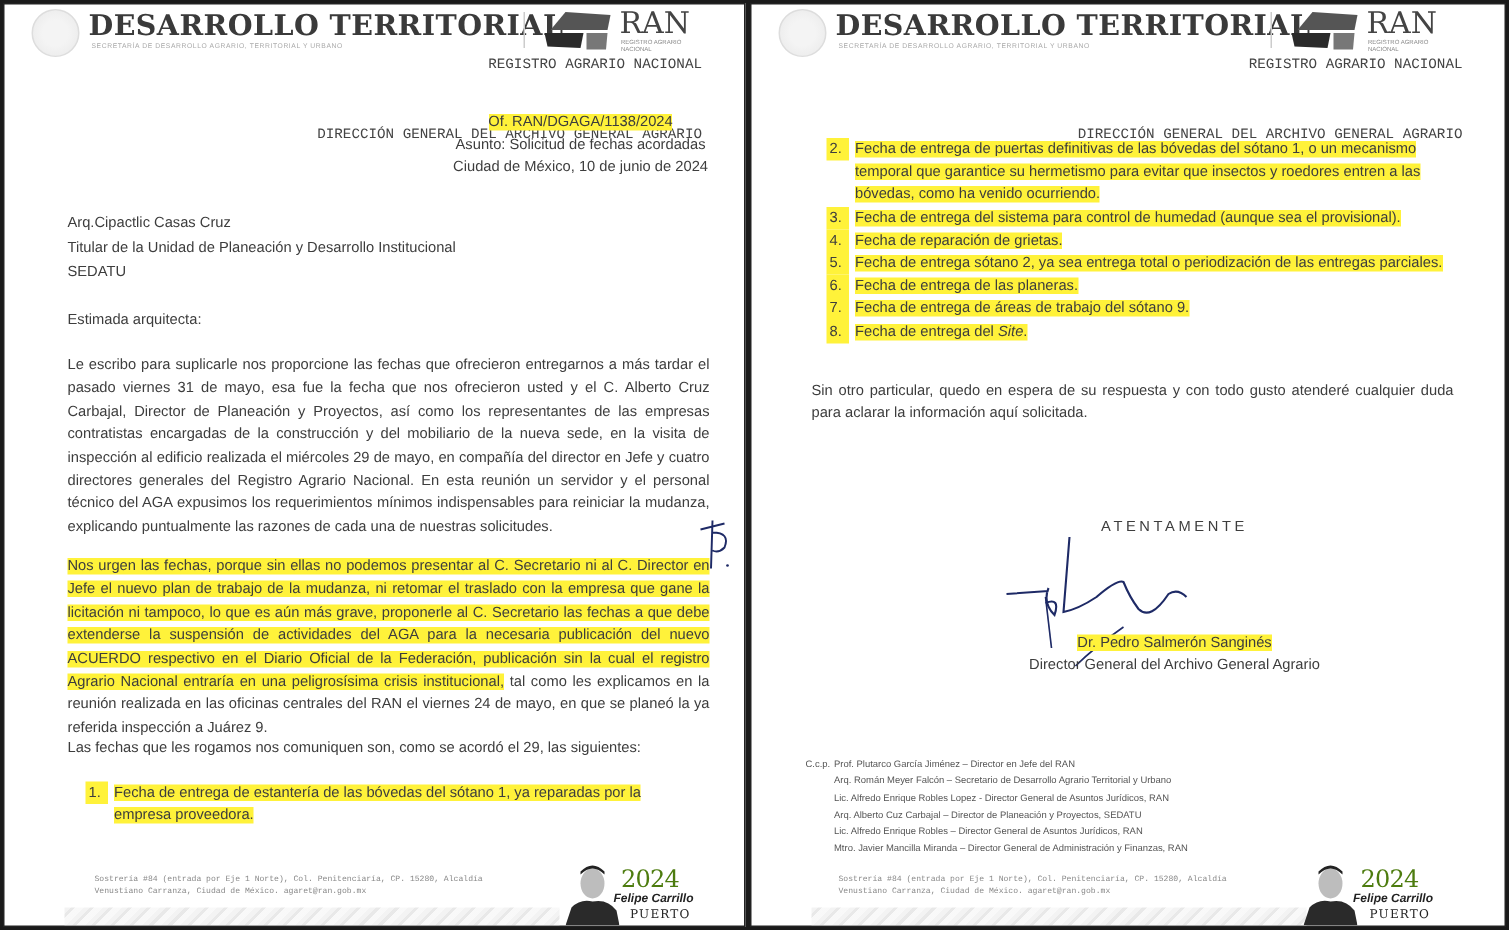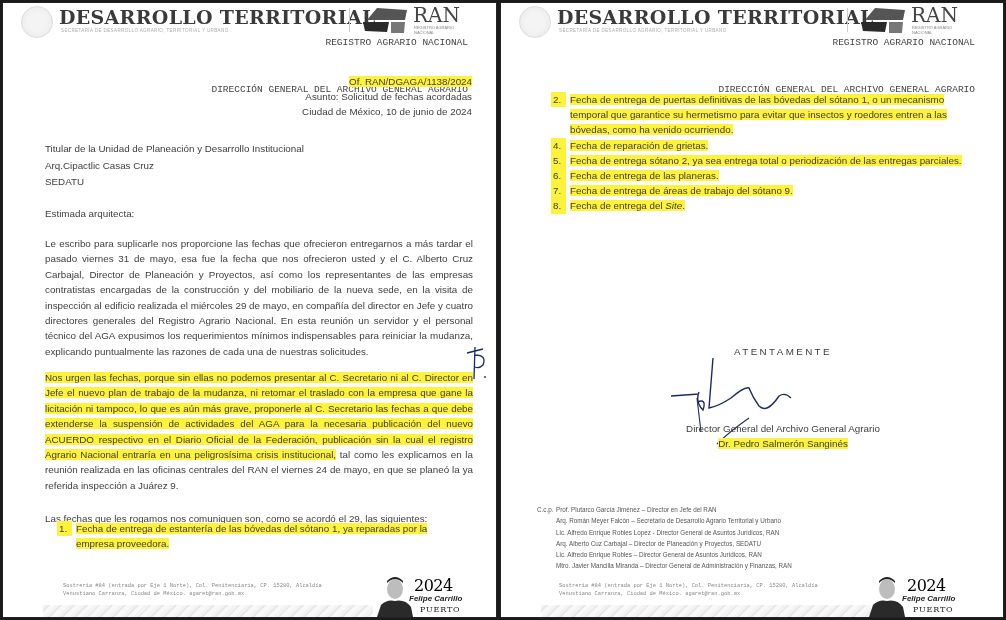--- a/index.html
+++ b/index.html
@@ -31,36 +31,36 @@
   }
   .ran-sub { position: absolute; left: 411px; top: 23px; font-size: 4px; color: #888; line-height: 4.5px; width: 50px; }
   .hdr-org {
     position: absolute; right: 28px; font-family: "Liberation Mono", monospace; font-size: 9.5px; color: #444; white-space: nowrap;
   }
   .org1 { top: 34px; margin-left: 12px; }
   .org2 { top: 45px; margin-top: 36px; }
 
   .hl { background: #fff23a; }
   .txt { position: absolute; font-size: 9.8px; line-height: 15.2px; color: #3d3d3d; }
-  .right-align { text-align: right; margin-left: 32px; }
+  .right-align { text-align: center; margin-left: 32px; }
   .justify { text-align: justify; }
 
   .footer-addr {
     position: absolute; left: 60px; top: 579px; font-family: "Liberation Mono", monospace;
     font-size: 5.4px; line-height: 8px; color: #888; white-space: nowrap;
   }
   .footer-band {
     position: absolute; left: 40px; bottom: 0; width: 330px; height: 12px;
     background: repeating-linear-gradient(135deg, #f0f0f0 0 3px, #e3e3e3 3px 5px, #f7f7f7 5px 9px);
     opacity: 0.8;
   }
   .portrait {
     position: absolute; width: 36px; height: 44px; bottom: 0;
   }
-  .y2024 { position: absolute; font-family: "DejaVu Serif", serif; font-size: 16px; color: #000000; letter-spacing: -0.5px; }
+  .y2024 { position: absolute; font-family: "DejaVu Serif", serif; font-size: 16px; color: #4d7c0f; letter-spacing: -0.5px; }
   .felipe { position: absolute; font-family: Liberation Sans, sans-serif; font-style: italic; font-weight: bold; font-size: 8px; color: #222; white-space: nowrap; }
   .puerto { position: absolute; font-family: "DejaVu Serif", serif; font-size: 8px; color: #222; letter-spacing: 0.8px; }
 
   ol.reqs { list-style: none; }
   ol.reqs li { position: relative; padding-left: 17px; }
   ol.reqs li .num { position: absolute; left: 0; top: 0; }
 
   .ccp { position: absolute; font-size: 6.3px; line-height: 11.3px; color: #555; white-space: nowrap; }
   .sig-svg { position: absolute; }
 </style>
@@ -85,39 +85,39 @@
   <div class="hdr-org org1">REGISTRO AGRARIO NACIONAL</div>
   <div class="hdr-org org2">DIRECCIÓN GENERAL DEL ARCHIVO GENERAL AGRARIO</div>
 
   <div class="txt right-align" style="right:24px; top:71px;">
     <div><span class="hl">Of. RAN/DGAGA/1138/2024</span></div>
     <div>Asunto: Solicitud de fechas acordadas</div>
     <div>Ciudad de México, 10 de junio de 2024</div>
   </div>
 
   <div class="txt" style="left:42px; top:138px;">
+    <div style="line-height:16.5px">Arq.Cipactlic Casas Cruz</div>
     <div style="line-height:16.5px">Titular de la Unidad de Planeación y Desarrollo Institucional</div>
-    <div style="line-height:16.5px">Arq.Cipactlic Casas Cruz</div>
     <div style="line-height:16.5px">SEDATU</div>
   </div>
 
   <div class="txt" style="left:42px; top:203px;">Estimada arquitecta:</div>
 
   <div class="txt justify" style="left:42px; top:233px; width:428px; line-height:15.4px;">Le escribo para suplicarle nos proporcione las fechas que ofrecieron entregarnos a más tardar el pasado viernes 31 de mayo, esa fue la fecha que nos ofrecieron usted y el C. Alberto Cruz Carbajal, Director de Planeación y Proyectos, así como los representantes de las empresas contratistas encargadas de la construcción y del mobiliario de la nueva sede, en la visita de inspección al edificio realizada el miércoles 29 de mayo, en compañía del director en Jefe y cuatro directores generales del Registro Agrario Nacional. En esta reunión un servidor y el personal técnico del AGA expusimos los requerimientos mínimos indispensables para reiniciar la mudanza, explicando puntualmente las razones de cada una de nuestras solicitudes.</div>
 
   <svg class="sig-svg" style="left:462px; top:336px;" width="26" height="44" viewBox="0 0 26 44">
     <path d="M2 14 L18 10 M10 8 L9 40 M10 16 Q22 16 18 26 Q14 30 10 28" stroke="#1e2a66" stroke-width="1.3" fill="none"></path>
     <circle cx="20" cy="38" r="0.9" fill="#1e2a66"></circle>
   </svg>
 
   <div class="txt justify" style="left:42px; top:367px; width:428px; line-height:15.4px;">
     <span class="hl">Nos urgen las fechas, porque sin ellas no podemos presentar al C. Secretario ni al C. Director en Jefe el nuevo plan de trabajo de la mudanza, ni retomar el traslado con la empresa que gane la licitación ni tampoco, lo que es aún más grave, proponerle al C. Secretario las fechas a que debe extenderse la suspensión de actividades del AGA para la necesaria publicación del nuevo ACUERDO respectivo en el Diario Oficial de la Federación, publicación sin la cual el registro Agrario Nacional entraría en una peligrosísima crisis institucional,</span><span> tal como les explicamos en la reunión realizada en las oficinas centrales del RAN el viernes 24 de mayo, en que se planeó la ya referida inspección a Juárez 9.</span>
   </div>
 
-  <div class="txt" style="left:42px; top:508px;">Las fechas que les rogamos nos comuniquen son, como se acordó el 29, las siguientes:</div>
+  <div class="txt" style="left:42px; top:488px;">Las fechas que les rogamos nos comuniquen son, como se acordó el 29, las siguientes:</div>
 
   <ol class="reqs txt" style="left:56px; top:518px; width:390px;">
     <li>
       <span class="num hl" style="padding:0 5px 0 2px; left:-2px;">1.</span>
       <span class="hl">Fecha de entrega de estantería de las bóvedas del sótano 1, ya reparadas por la empresa proveedora.</span>
     </li>
   </ol>
 
   <div class="footer-addr">
     <div>Sostrería #84 (entrada por Eje 1 Norte), Col. Penitenciaría, CP. 15280, Alcaldía</div>
@@ -152,20 +152,21 @@
   <div class="hdr-org org1">REGISTRO AGRARIO NACIONAL</div>
   <div class="hdr-org org2">DIRECCIÓN GENERAL DEL ARCHIVO GENERAL AGRARIO</div>
 
   <ol class="reqs txt" style="left:52px; top:89px; width:420px;">
     <li>
       <span class="num hl" style="padding:0 5px 0 2px; left:-2px;">2.</span>
       <span class="hl">Fecha de entrega de puertas definitivas de las bóvedas del sótano 1, o un mecanismo temporal que garantice su hermetismo para evitar que insectos y roedores entren a las bóvedas, como ha venido ocurriendo.</span>
     </li>
     <li>
       <span class="num hl" style="padding:0 5px 0 2px; left:-2px;">3.</span>
+      <span class="hl">Fecha de entrega del sistema para control de humedad (aunque sea el provisional).</span>
     </li>
     <li>
       <span class="num hl" style="padding:0 5px 0 2px; left:-2px;">4.</span>
       <span class="hl">Fecha de reparación de grietas.</span>
     </li>
     <li>
       <span class="num hl" style="padding:0 5px 0 2px; left:-2px;">5.</span>
       <span class="hl">Fecha de entrega sótano 2, ya sea entrega total o periodización de las entregas parciales.</span>
     </li>
     <li>
@@ -175,32 +176,33 @@
     <li>
       <span class="num hl" style="padding:0 5px 0 2px; left:-2px;">7.</span>
       <span class="hl">Fecha de entrega de áreas de trabajo del sótano 9.</span>
     </li>
     <li>
       <span class="num hl" style="padding:0 5px 0 2px; left:-2px;">8.</span>
       <span class="hl"><span>Fecha de entrega del </span><i>Site</i><span>.</span></span>
     </li>
   </ol>
 
+  <div class="txt justify" style="left:40px; top:250px; width:428px; line-height:15.4px;">Sin otro particular, quedo en espera de su respuesta y con todo gusto atenderé cualquier duda para aclarar la información aquí  solicitada.</div>
 
   <div class="txt" style="left:0; width:544px; text-align:center; top:341px; letter-spacing:2.4px; padding-left:20px;">ATENTAMENTE</div>
 
   <svg class="sig-svg" style="left:166px; top:355px;" width="160" height="90" viewBox="0 0 160 90">
     <path d="M4 38 L32 36 M32 34 Q28 44 36 52 Q40 40 30 44 M46 0 L42 50 Q52 48 64 40 Q78 28 82 30 Q86 40 92 48 Q100 56 112 38 Q118 34 124 40" stroke="#1e2a66" stroke-width="1.4" fill="none"></path>
     <path d="M30 40 L34 74" stroke="#1e2a66" stroke-width="1.1" fill="none"></path>
     <path d="M50 86 Q62 74 82 60" stroke="#1e2a66" stroke-width="1.1" fill="none"></path>
   </svg>
 
   <div class="txt" style="left:0; width:504px; text-align:center; top:418px; padding-left:60px;">
+    <div><span class="hl">Dr. Pedro Salmerón Sanginés</span></div>
     <div>Director General del Archivo General Agrario</div>
-    <div><span class="hl">Dr. Pedro Salmerón Sanginés</span></div>
   </div>
 
   <div class="ccp" style="left:36px; top:501px;">C.c.p.</div>
   <div class="ccp" style="left:55px; top:501px;">
     <div>Prof. Plutarco García Jiménez – Director en Jefe del RAN</div>
     <div>Arq. Román Meyer Falcón – Secretario de Desarrollo Agrario Territorial y Urbano</div>
     <div>Lic. Alfredo Enrique Robles Lopez - Director General de Asuntos Jurídicos, RAN</div>
     <div>Arq. Alberto Cuz Carbajal – Director de Planeación y Proyectos, SEDATU</div>
     <div>Lic. Alfredo Enrique Robles – Director General de Asuntos Jurídicos, RAN</div>
     <div>Mtro. Javier Mancilla Miranda – Director General de Administración y Finanzas, RAN</div>

